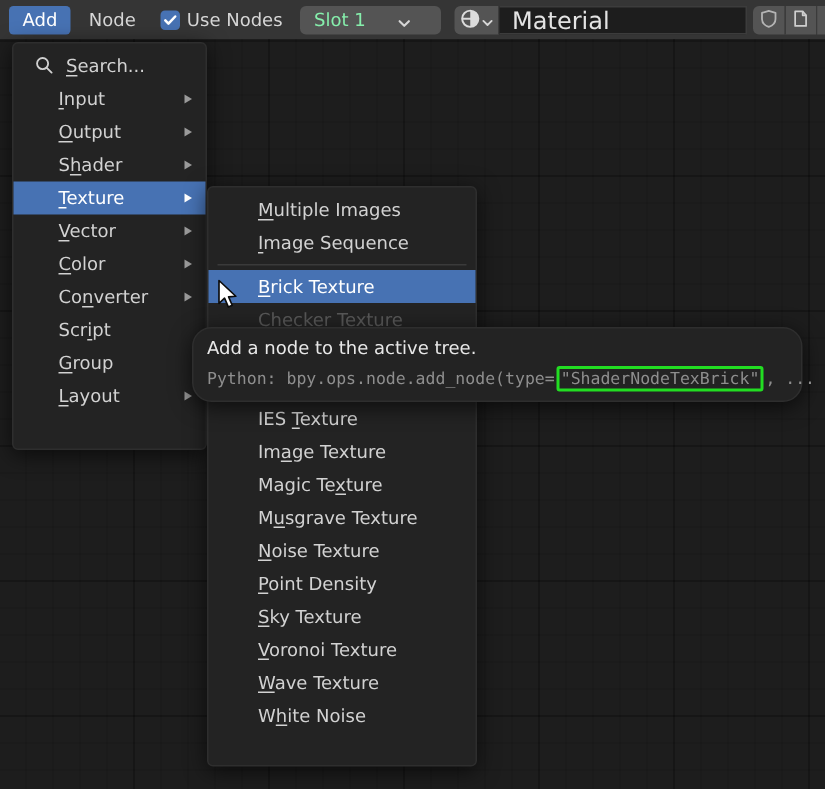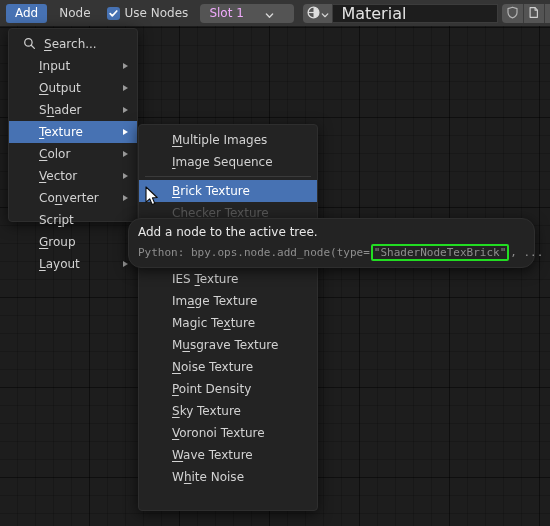--- a/index.html
+++ b/index.html
@@ -48,21 +48,21 @@
   .checkbox{
     width:13px;height:13px;border-radius:3px;background:#4772b3;
     display:flex;align-items:center;justify-content:center;flex:0 0 auto;
   }
   .checkbox svg{display:block;}
   .chk-label{font-size:12px;color:#d6d6d6;white-space:nowrap;}
 
   .dropdown{
     height:19px;background:#545454;border-radius:4px;
     display:flex;align-items:center;justify-content:space-between;
-    padding:0 20px 0 9px;font-size:12px;color:#f0abfc;
+    padding:0 20px 0 9px;font-size:12px;color:#86efac;
     min-width:94px;box-sizing:border-box;margin-right:9px;
   }
   .chev{width:9px;height:9px;flex:0 0 auto;margin-left:6px;}
 
   #id-block{display:flex;align-items:center;height:19px;}
   .id-browse{
     width:30px;height:19px;background:#545454;border-radius:4px 0 0 4px;
     display:flex;align-items:center;justify-content:center;gap:1px;
     border-right:1px solid #3b3b3b;box-sizing:border-box;
   }
@@ -81,21 +81,21 @@
 
   
   .menu-panel{
     position:absolute;background:#232323;
     border:1px solid #2e2e2e;border-radius:4px;
     box-shadow:0 3px 14px rgba(0,0,0,0.62);
     box-sizing:border-box;
   }
 
   
-  #add-menu{left:8px;top:28px;width:130px;height:194px;padding:4px 0 5px 0;}
+  #add-menu{left:8px;top:28px;width:130px;height:272px;padding:4px 0 5px 0;}
   #search-row{
     height:22px;display:flex;align-items:center;
     padding-left:14px;gap:8px;box-sizing:border-box;
   }
   #search-row .label{font-size:12px;color:#d2d2d2;}
   .menu-item{
     height:22px;display:flex;align-items:center;
     padding:0 6px 0 30px;box-sizing:border-box;position:relative;
     font-size:12px;color:#d2d2d2;white-space:nowrap;
   }
@@ -246,25 +246,25 @@
         </div>
         <div class="menu-item">
           <span>S<span class="u">h</span>ader</span>
           <span class="arrow"></span>
         </div>
         <div class="menu-item selected">
           <span><span class="u">T</span>exture</span>
           <span class="arrow"></span>
         </div>
         <div class="menu-item">
+          <span><span class="u">V</span>ector</span>
+          <span class="arrow"></span>
+        </div>
+        <div class="menu-item">
           <span><span class="u">C</span>olor</span>
-          <span class="arrow"></span>
-        </div>
-        <div class="menu-item">
-          <span><span class="u">V</span>ector</span>
           <span class="arrow"></span>
         </div>
         <div class="menu-item">
           <span>Co<span class="u">n</span>verter</span>
           <span class="arrow"></span>
         </div>
         <div class="menu-item">
           <span>Scr<span class="u">i</span>pt</span>
         </div>
         <div class="menu-item">

